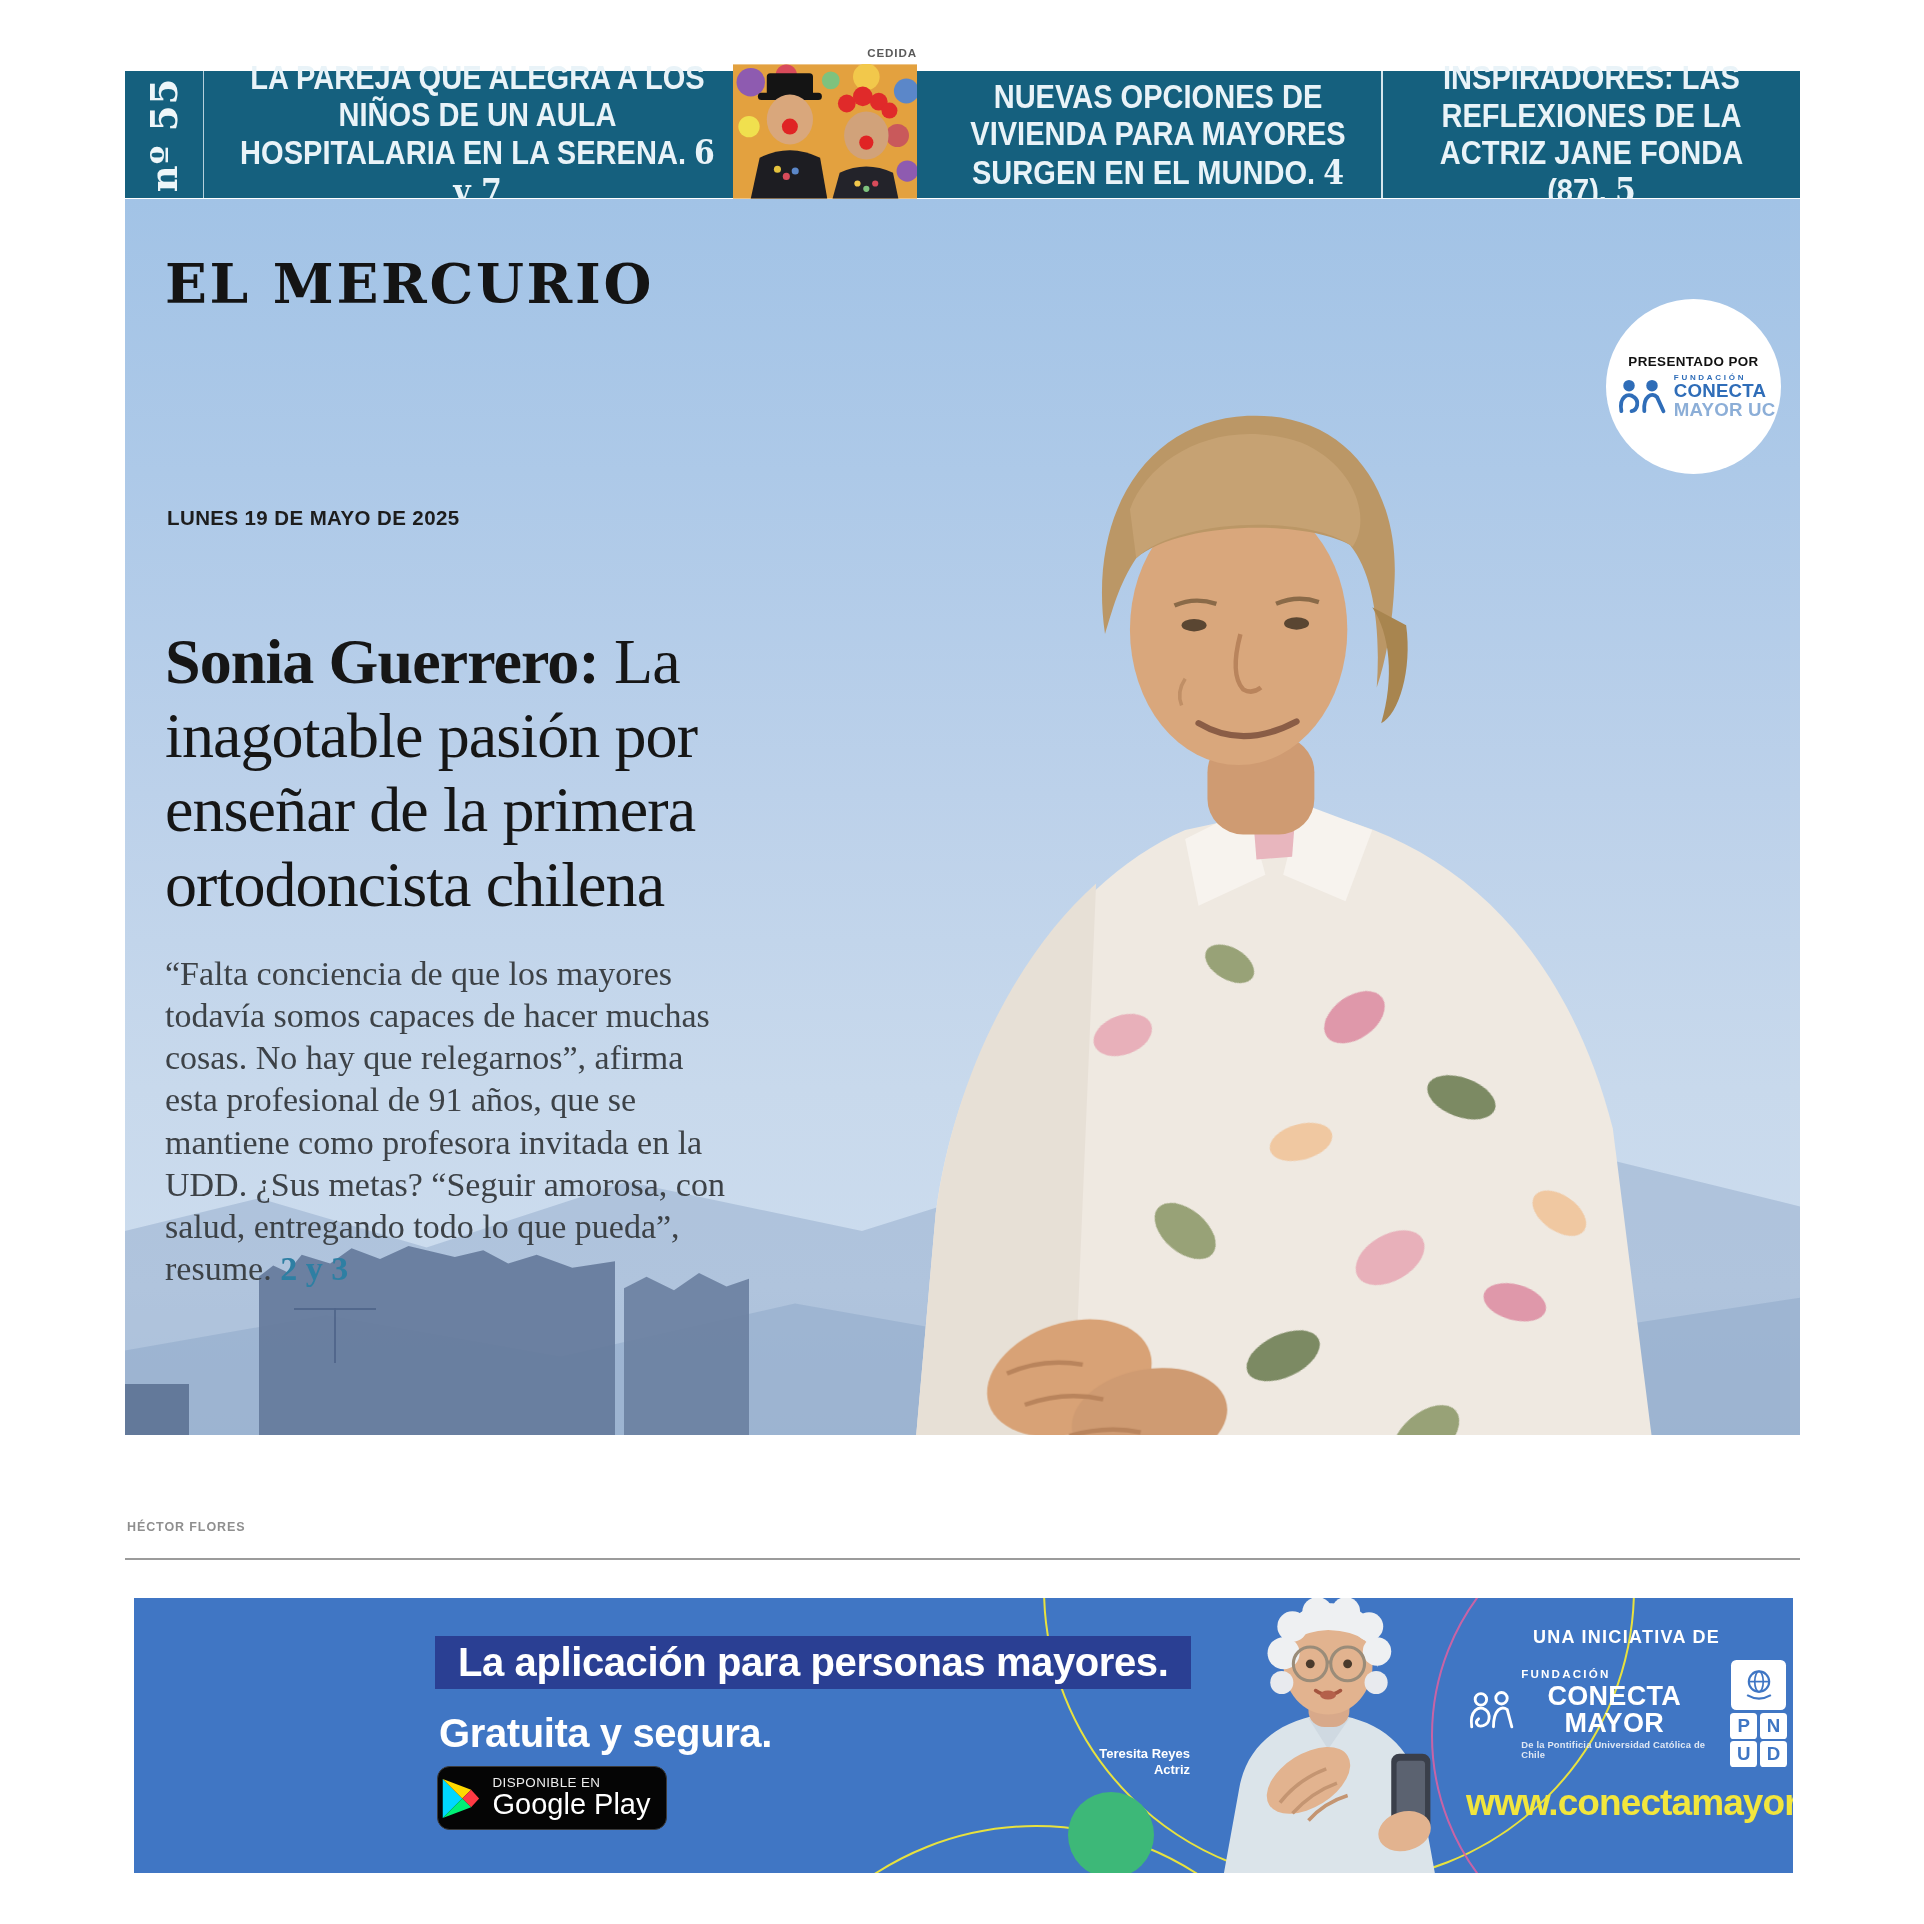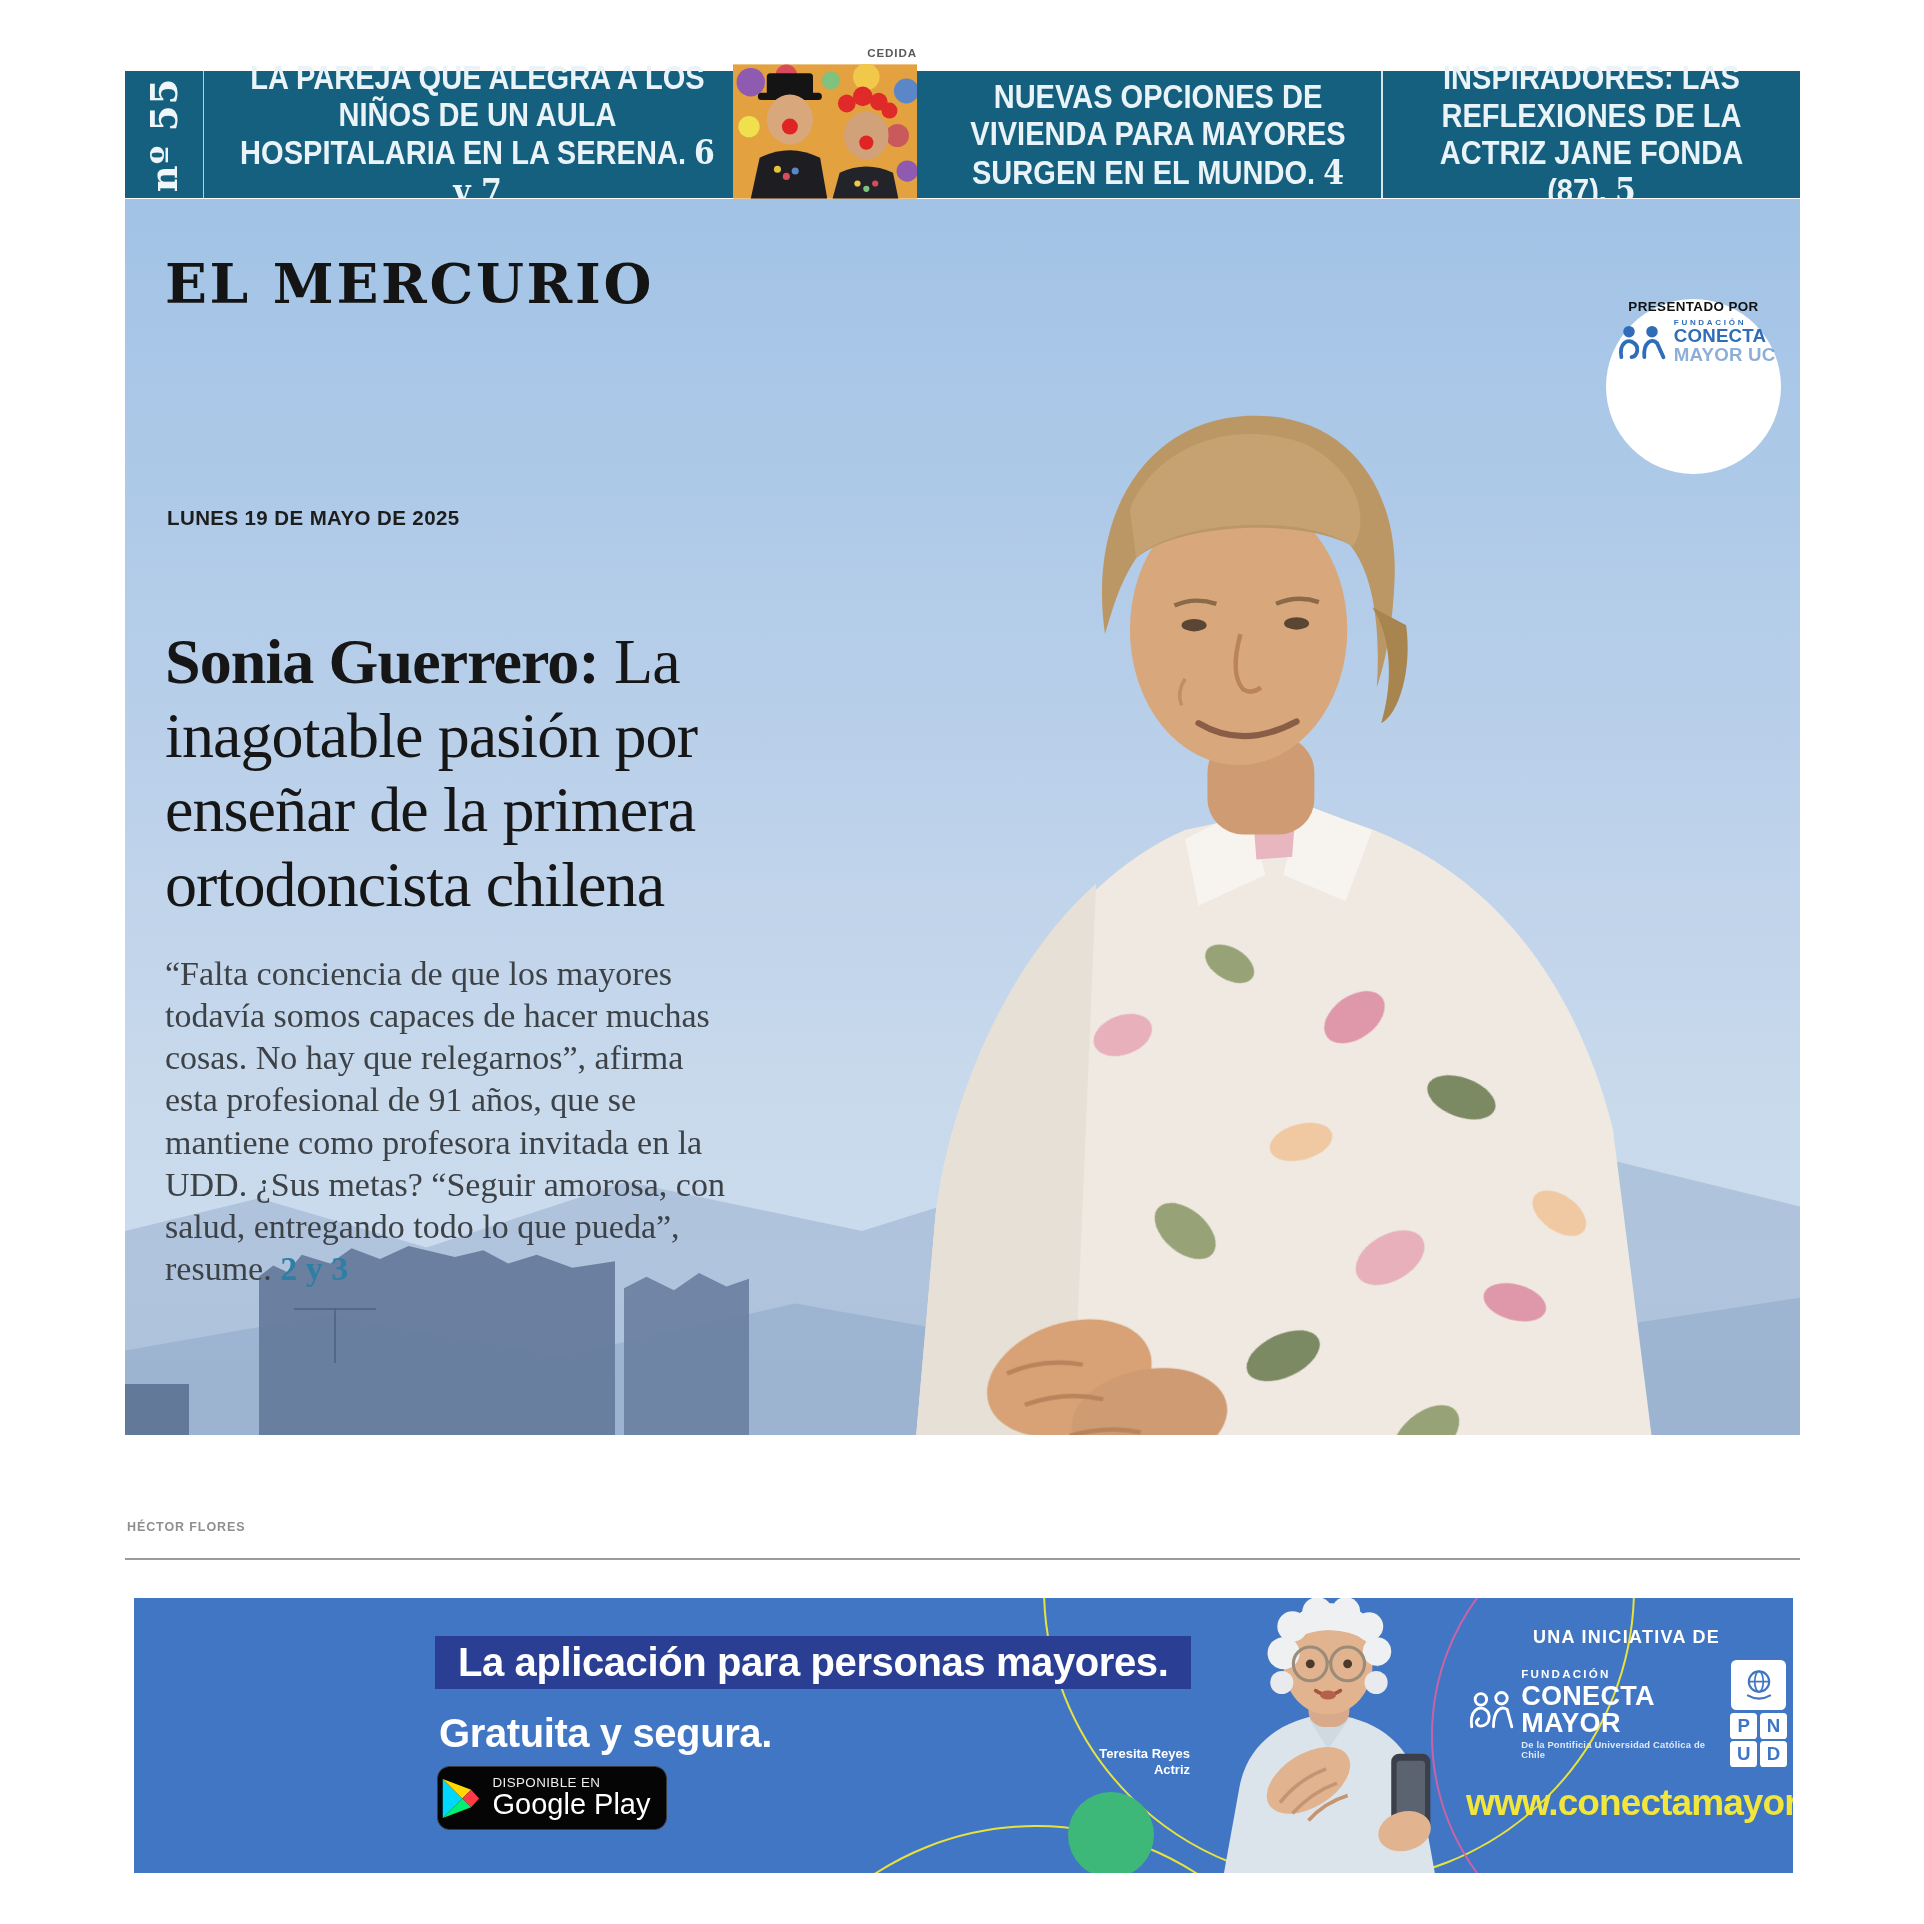--- a/index.html
+++ b/index.html
@@ -50,21 +50,21 @@
           font-size:55px;letter-spacing:2.7px;color:#141414;z-index:3;}
   #bigline{left:28.5px;top:78px;font-family:"DejaVu Serif",serif;font-size:216px;
            line-height:1;white-space:nowrap;z-index:2;}
   #bigline .squeezeM{display:inline-block;transform:scaleX(.9);transform-origin:left;}
   #title-black{color:#1b1b1b;letter-spacing:-6.2px;}
   #title-white{color:#fff;font-weight:700;letter-spacing:-5.3px;}
   #date{left:42px;top:307px;font-size:20.5px;font-weight:700;color:#1d1d1d;letter-spacing:0.4px;z-index:3;}
 
   
   #badge{left:1481px;top:100px;width:175px;height:175px;background:#fff;border-radius:50%;
-         display:flex;flex-direction:column;align-items:center;justify-content:flex-start;z-index:6;text-align:center;}
+         display:flex;flex-direction:column;align-items:center;justify-content:center;z-index:6;text-align:center;}
   #badge .pres{font-size:13.4px;font-weight:800;color:#111;letter-spacing:0.4px;margin-bottom:5.3px;}
   .cm-lockup{display:flex;align-items:center;gap:5.3px;}
   .cm-text{text-align:left;line-height:1;}
   .cm-fund{font-size:8px;font-weight:700;color:#2f6db8;letter-spacing:2.7px;}
   .cm-name{font-size:18.7px;font-weight:800;color:#2f6db8;letter-spacing:0.2px;}
   .cm-uc{opacity:.55;}
 
   
   #portrait{right:0;top:52px;width:998px;height:1266px;z-index:4;}
 
@@ -103,21 +103,21 @@
   #person-name{left:806px;top:148px;width:250px;text-align:right;color:#fff;font-weight:800;
                font-size:13px;line-height:1.25;z-index:4;}
   #teresita{left:1041px;top:0px;z-index:3;}
 
   #rightblock{left:1332px;top:28.5px;width:321px;text-align:center;z-index:4;}
   #initiative{font-size:18px;font-weight:800;color:#fff;letter-spacing:1.3px;}
   #logorow{display:flex;align-items:center;justify-content:center;gap:23px;margin-top:12.5px;}
   .cw-lockup{display:flex;align-items:flex-end;gap:7.1px;}
   .cw-text{text-align:left;line-height:1;}
   .cw-fund{font-size:11.6px;font-weight:700;color:#fff;letter-spacing:2.2px;}
-  .cw-name{font-size:27px;font-weight:800;color:#fff;letter-spacing:0.3px;margin-top:2.7px;}
+  .cw-name{font-size:27px;font-weight:800;color:#fff;letter-spacing:0.3px;margin-top:2.7px;text-align:center;}
   .cw-tag{font-size:9.4px;font-weight:700;color:#dfe8f4;margin-top:3.6px;letter-spacing:0.2px;}
   #pnud{display:flex;flex-direction:column;gap:2.7px;align-items:center;}
   #pnud .embox{width:55px;height:50px;background:#fff;border-radius:5.3px;display:flex;align-items:center;justify-content:center;}
   #pnud .grid{display:grid;grid-template-columns:27px 27px;gap:2.7px;}
   #pnud .lbox{width:27px;height:26px;background:#fff;border-radius:3.6px;display:flex;align-items:center;
               justify-content:center;font-size:18.7px;font-weight:800;color:#3f76c4;}
   #url{margin-top:14.3px;font-size:37px;font-weight:800;color:#f2e63d;letter-spacing:-0.9px;}
 </style>
 </head>
 <body>

